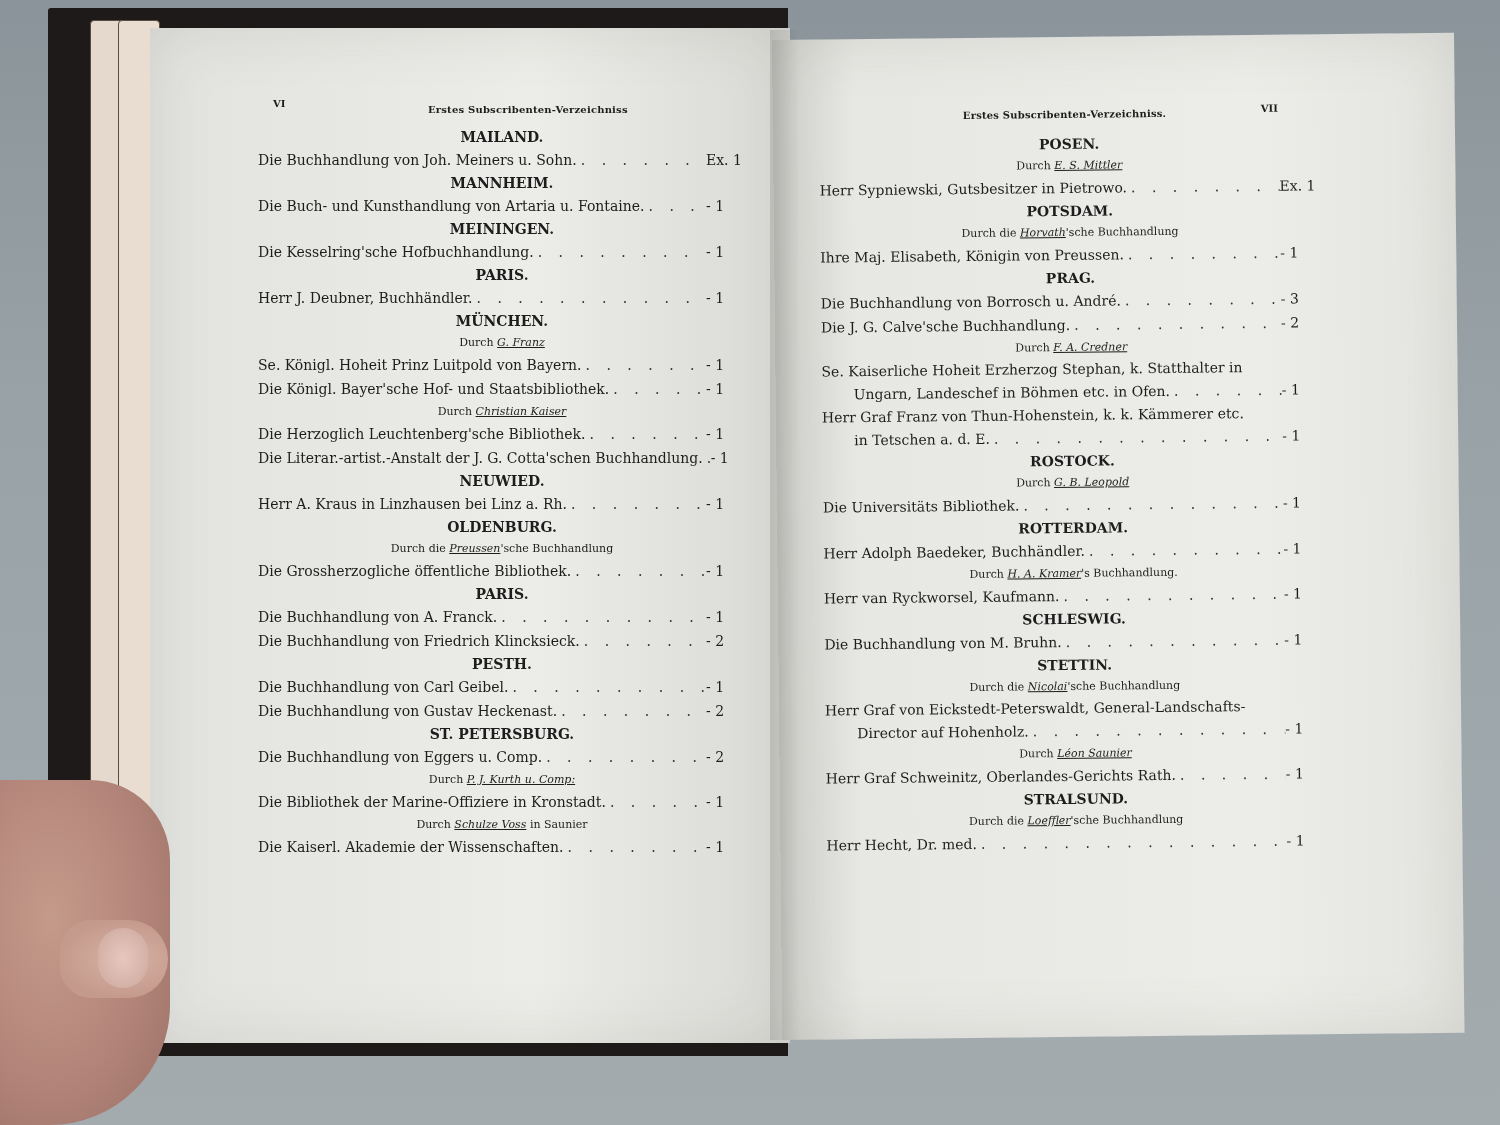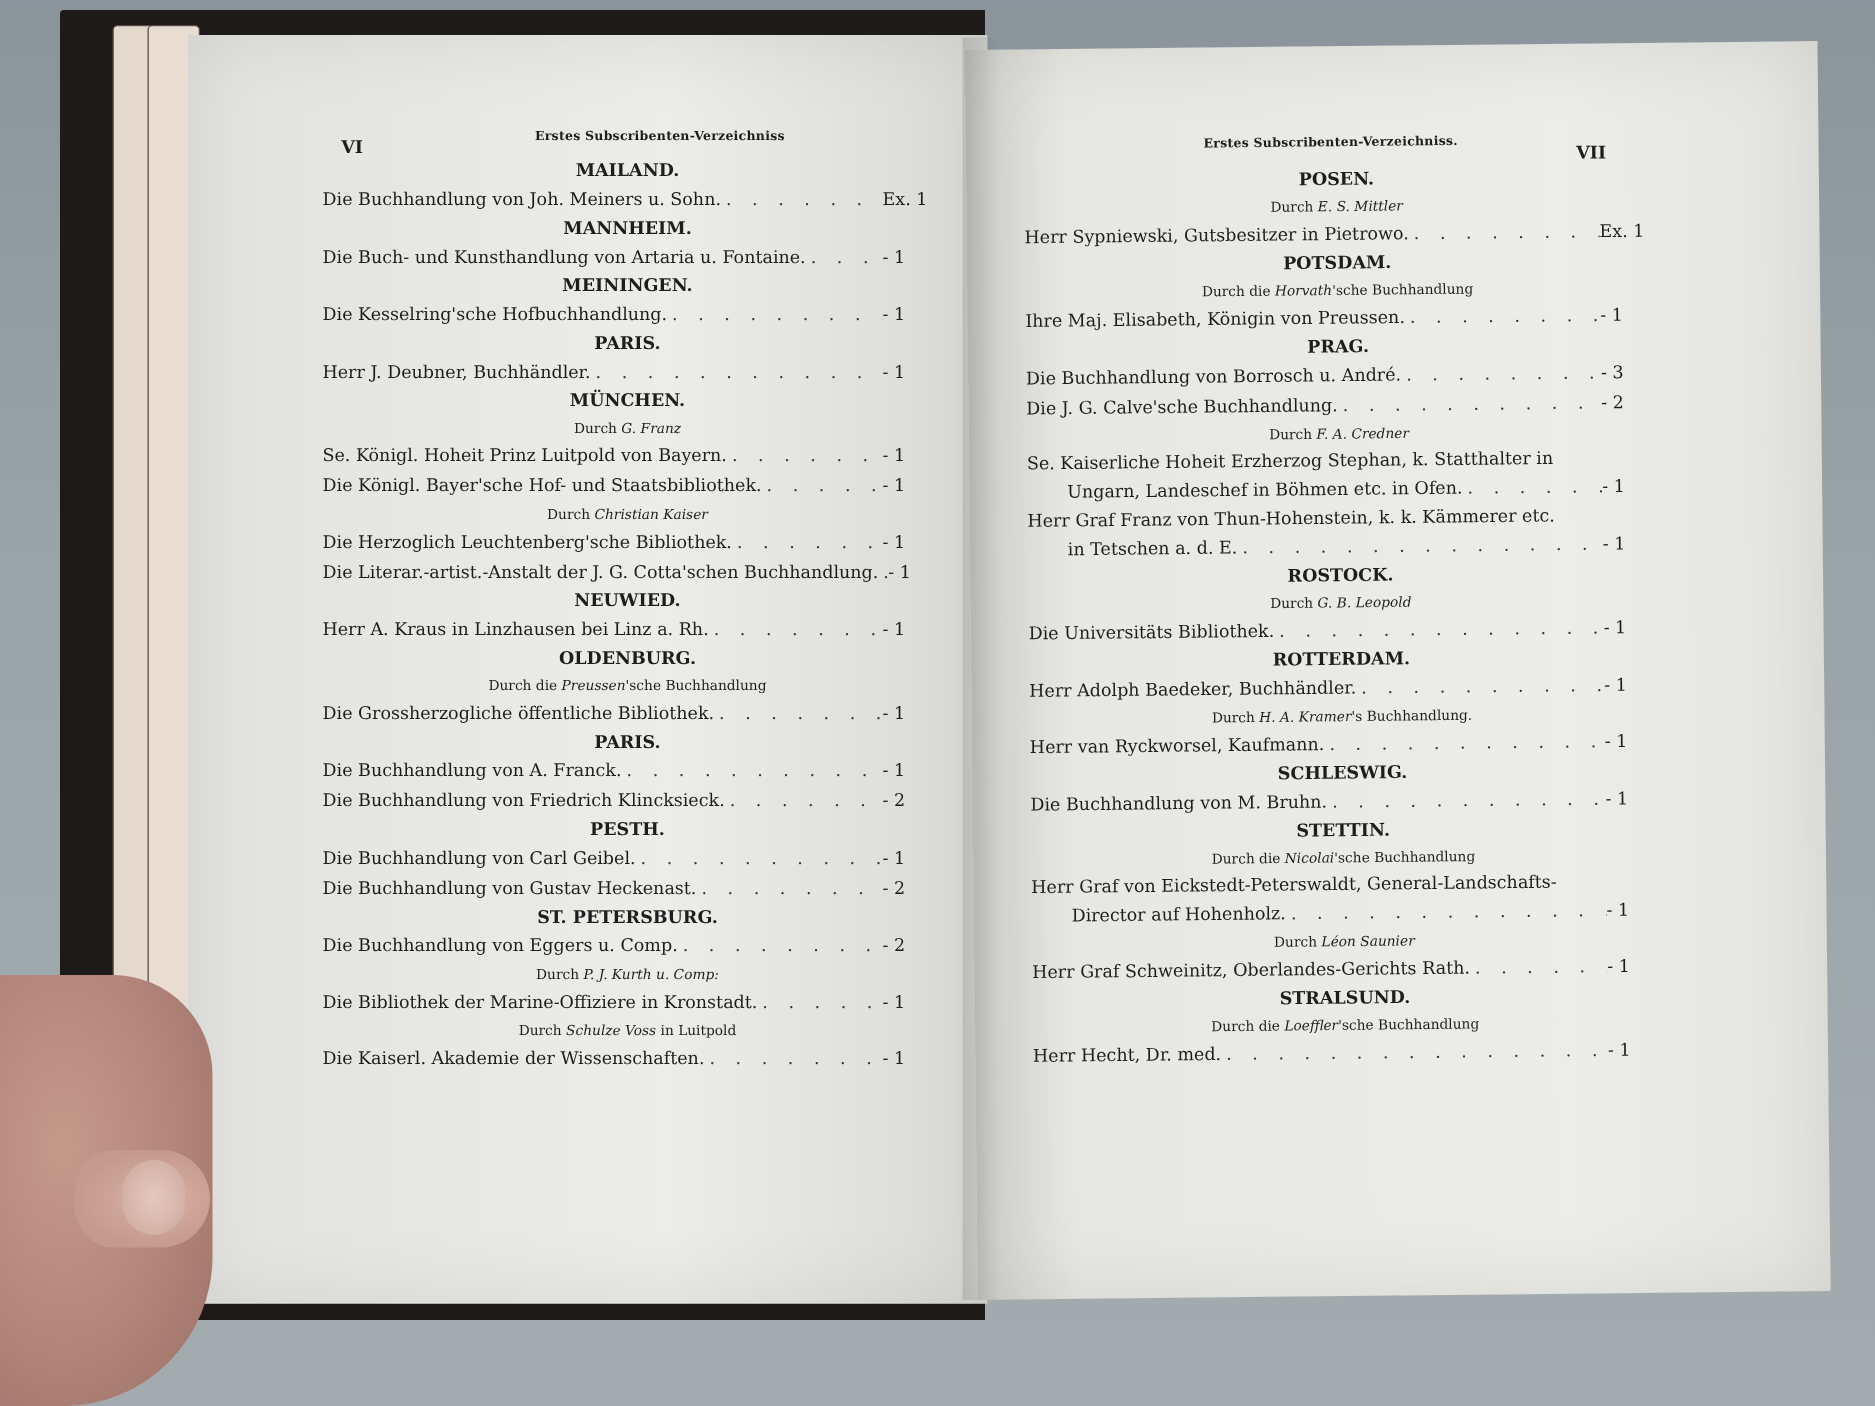--- a/index.html
+++ b/index.html
@@ -31,29 +31,29 @@
     background: linear-gradient(90deg, #cfd0cb 0%, #e7e7e3 12%, #ecece8 70%, #e4e4e0 100%);
     transform: rotate(-0.6deg); transform-origin: 0 0;
   }
   .gutter {
     position:absolute; left:770px; top:30px; width:30px; height:1010px;
     background: linear-gradient(90deg, rgba(0,0,0,0.12), rgba(0,0,0,0.0));
   }
   .running-head {
     position:absolute; font-size:10px; font-weight:bold; letter-spacing:0.2px;
   }
-  .folio { position:absolute; font-size:14px; font-weight:bold;margin-top:12px; }
+  .folio { position:absolute; font-size:10px; font-weight:bold; }
   .content { position:absolute; }
   .city {
     text-align:center; font-size:14px; font-weight:bold; margin:0; height:22px; line-height:22px;
   }
   .via {
     text-align:center; font-size:11px; margin:0; height:21px; line-height:21px;
   }
-  .via i { font-style:italic; }
+  .via i { font-style:italic;text-decoration:underline; }
   .entry {
     display:flex; align-items:baseline; font-size:14px; height:24px; line-height:24px; white-space:nowrap;
   }
   .entry .name { flex:0 0 auto; }
   .entry .dots { flex:1 1 auto; overflow:hidden; letter-spacing:6px; color:#333; padding:0 4px; }
   .entry .qty { flex:0 0 auto; min-width:40px; }
   .entry.cont { padding-left:32px; }
   .entry-line1 { font-size:14px; height:22px; line-height:22px; white-space:nowrap; }
   .thumb {
     position:absolute; left:0; top:780px; width:170px; height:345px;
@@ -170,21 +170,21 @@
         <span class="name">Die Buchhandlung von Eggers u. Comp.</span>
         <span class="dots">. . . . . . . . . . . . . . . . . . . . . . . . . . . . . . . . . . . .</span>
         <span class="qty">- 2</span>
       </div>
       <div class="via"><span>Durch</span> <i>P. J. Kurth u. Comp:</i><span></span></div>
       <div class="entry">
         <span class="name">Die Bibliothek der Marine-Offiziere in Kronstadt.</span>
         <span class="dots">. . . . . . . . . . . . . . . . . . . . . . . . . . . . . . . . . . . .</span>
         <span class="qty">- 1</span>
       </div>
-      <div class="via"><span>Durch</span> <i>Schulze Voss</i><span> in Luitpold</span></div>
+      <div class="via"><span>Durch</span> <i>Schulze Voss</i><span> in Saunier</span></div>
       <div class="entry">
         <span class="name">Die Kaiserl. Akademie der Wissenschaften.</span>
         <span class="dots">. . . . . . . . . . . . . . . . . . . . . . . . . . . . . . . . . . . .</span>
         <span class="qty">- 1</span>
       </div>
     </div>
 </div>
 
 <div class="page page-right">
   <div class="folio" style="left:488px;top:68px;">VII</div>

